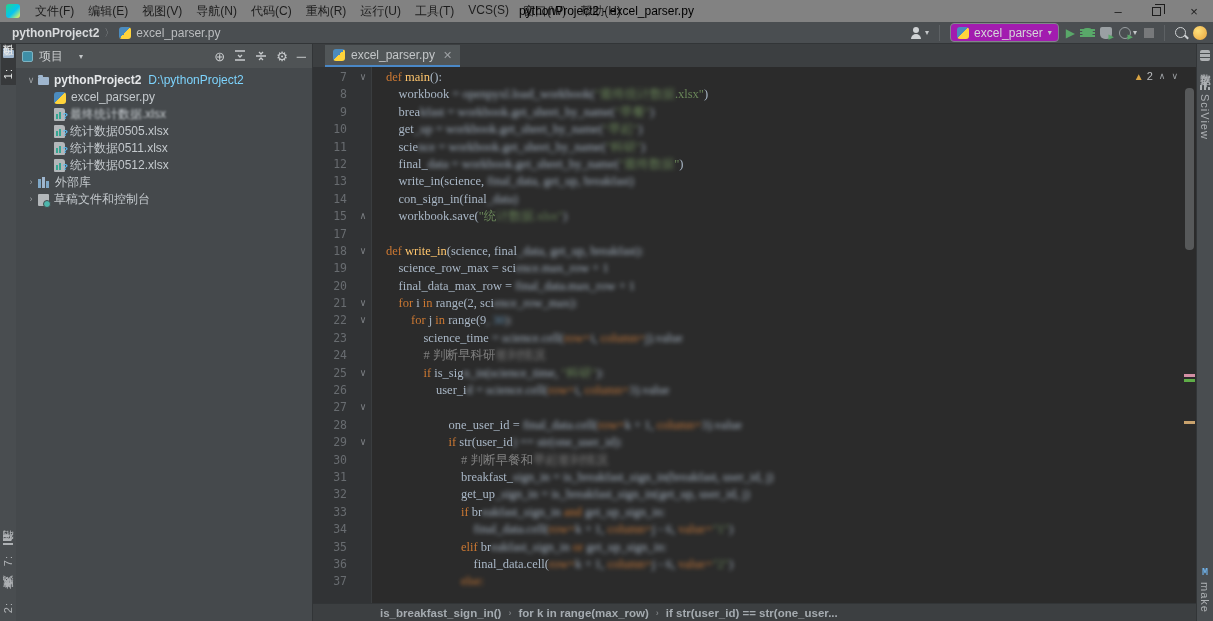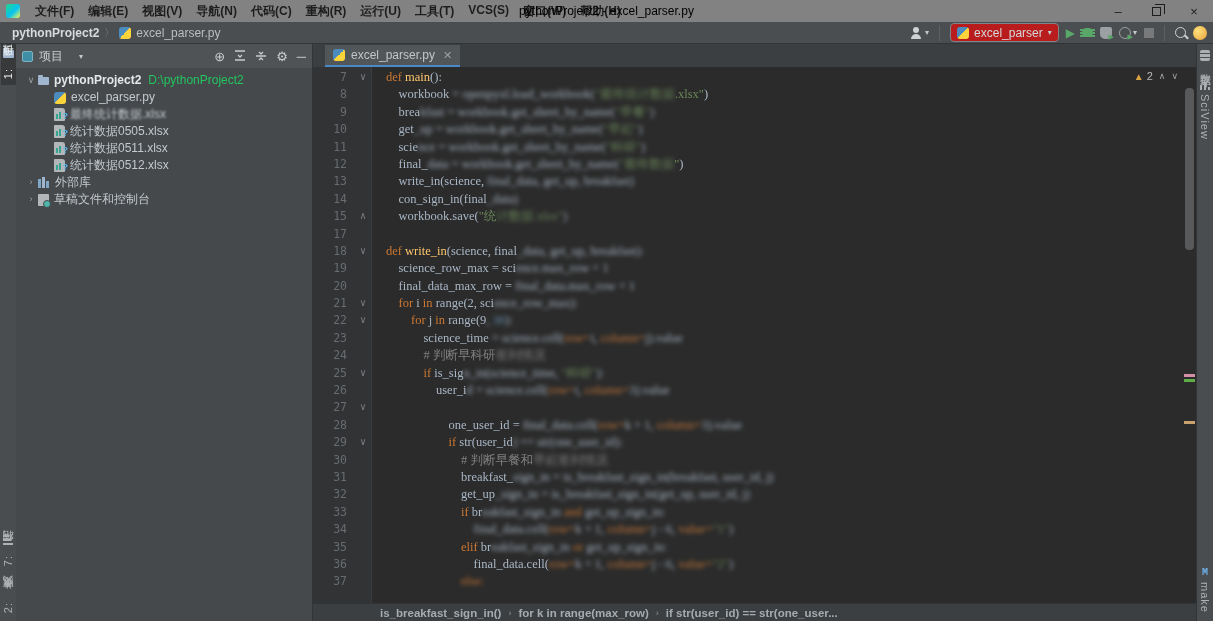--- a/index.html
+++ b/index.html
@@ -9,21 +9,21 @@
     font-family:"Liberation Sans", sans-serif; background:#2B2B2B;
     -webkit-font-smoothing:antialiased; user-select:none;
   }
   
   .titlebar {
     height:22px; background:#828282; display:flex; align-items:center;
     color:#1d1d1d; font-size:12px; position:relative;
   }
   .app-icon { width:14px; height:14px; margin:0 8px 0 6px; border-radius:3px;
     background:linear-gradient(135deg,#21d789 0%,#07c3f2 55%,#fcf84a 100%); flex:0 0 auto; }
-  .menu-item { padding:2px 7px; white-space:nowrap; cursor:default;font-weight:bold; }
+  .menu-item { padding:2px 7px; white-space:nowrap; cursor:default; }
   .tb-title { position:absolute; left:50%; transform:translateX(-50%); color:#000000; white-space:nowrap; }
   .win-controls { margin-left:auto; display:flex; height:100%; }
   .win-btn { width:38px; display:flex; align-items:center; justify-content:center; color:#1d1d1d; font-size:13px; }
   .ic-restore { width:9px; height:9px; border:1px solid #1d1d1d; position:relative; background:transparent; }
   .ic-restore::before { content:""; position:absolute; left:2px; top:-4px; width:9px; height:9px; border:1px solid #1d1d1d; border-left:none; border-bottom:none; }
   
   .navbar {
     height:22px; background:#4A4E51; border-bottom:1px solid #323537;
     display:flex; align-items:center; font-size:12px; color:#BBBDBF; padding:0 6px;
   }
@@ -31,21 +31,21 @@
   .nb-sep { color:#8d9194; margin:0 5px; font-size:10px; }
   .ic-py { width:12px; height:12px; border-radius:3px; display:inline-block; flex:0 0 auto;
     background:linear-gradient(135deg,#4B8BBE 0 50%,#FFD43B 50% 100%); }
   .nb-right { margin-left:auto; display:flex; align-items:center; gap:7px; }
   .ic-user { width:12px; height:12px; position:relative; display:inline-block; }
   .ic-user::before { content:""; position:absolute; top:0; left:3px; width:6px; height:6px; border-radius:50%; background:#CFD2D4; }
   .ic-user::after { content:""; position:absolute; bottom:0; left:1px; width:10px; height:5px; border-radius:5px 5px 0 0; background:#CFD2D4; }
   .mini-arrow { font-size:8px; color:#C4C7C9; }
   .v-div { width:1px; height:16px; background:#5d6164; margin:0 3px; }
   .run-config { display:flex; align-items:center; gap:5px; border:1px solid #80858a;
-    border-radius:4px; padding:1px 6px; height:19px; background:#b91c1c; color:#D5D7D9; }
+    border-radius:4px; padding:1px 6px; height:19px; background:#a21caf; color:#D5D7D9; }
   .ic-run { color:#59A869; font-size:12px; line-height:1; }
   .ic-bug { width:11px; height:9px; background:#59A869; border-radius:50% / 60%; position:relative; display:inline-block; }
   .ic-bug::before { content:""; position:absolute; left:-2px; top:1px; width:15px; height:1.5px; background:#59A869; box-shadow:0 3px 0 #59A869, 0 6px 0 #59A869; }
   .ic-cov { width:12px; height:12px; background:#9aa0a3; border-radius:2px 2px 5px 5px; position:relative; display:inline-block; }
   .ic-cov::after { content:"▶"; position:absolute; right:-2px; bottom:-2px; font-size:7px; color:#59A869; }
   .ic-prof { width:12px; height:12px; border:1.5px solid #9aa0a3; border-radius:50%; position:relative; display:inline-block; }
   .ic-prof::after { content:"▶"; position:absolute; right:-3px; bottom:-3px; font-size:7px; color:#59A869; }
   .ic-stop { width:10px; height:10px; background:#77797B; display:inline-block; }
   .ic-search { width:11px; height:11px; border:1.7px solid #CFD2D4; border-radius:50%; position:relative; display:inline-block; }
   .ic-search::after { content:""; position:absolute; width:5px; height:1.7px; background:#CFD2D4; transform:rotate(45deg); right:-4px; bottom:-1px; }
@@ -79,21 +79,21 @@
   .project-panel { width:297px; background:#45494C; border-right:1px solid #323537; display:flex; flex-direction:column; font-size:12px; }
   .pp-header { height:24px; background:#4F5355; display:flex; align-items:center; padding:0 6px; color:#C9CCCE; }
   .pp-icon { width:11px; height:11px; background:#3E8EA6; border:1px solid #7fb3c2; border-radius:2px; margin-right:6px; }
   .pp-title { margin-right:16px;text-align:right; }
   .pp-tools { margin-left:auto; display:flex; align-items:center; gap:9px; color:#C9CCCE; font-size:13px; }
   .pp-tools svg { display:block; }
   .tree { padding-top:4px; color:#C4C9CD; flex:1; }
   .tree-row { display:flex; align-items:center; height:17px; line-height:17px; white-space:nowrap; cursor:default; }
   .chev { width:14px; text-align:center; color:#9DA1A4; font-size:9px; flex:0 0 auto; }
   .tree-root-name { font-weight:bold; color:#E4E6E8; margin-left:5px; }
-  .tree-path { color:#22c55e; margin-left:7px; }
+  .tree-path { color:#7dd3fc; margin-left:7px; }
   .tree-file-label { margin-left:5px; }
   .ind-1 { padding-left:8px; } .ind-2 { padding-left:38px; }
   .ic-xlsx { width:11px; height:13px; background:#B3B7BA; border-radius:1px 3px 1px 1px; position:relative; flex:0 0 auto; }
   .ic-xlsx::before { content:""; position:absolute; left:2px; bottom:2px; width:2px; height:5px; background:#35A592; box-shadow:3px 0 0 #35A592, 3px -2px 0 #35A592; }
   .ic-xlsx::after { content:"?"; position:absolute; right:-3px; bottom:-4px; color:#58BCF4; font-size:9px; font-weight:bold; }
   .ic-lib { width:12px; height:11px; background:
       linear-gradient(#7FA8C8 0 0) left bottom/3px 9px no-repeat,
       linear-gradient(#9FB6CE 0 0) left 4px bottom/3px 11px no-repeat,
       linear-gradient(#7FA8C8 0 0) left 8px bottom/3px 7px no-repeat; flex:0 0 auto; }
   .ic-scratch { width:11px; height:12px; background:#B3B7BA; border-radius:1px; position:relative; flex:0 0 auto; }

